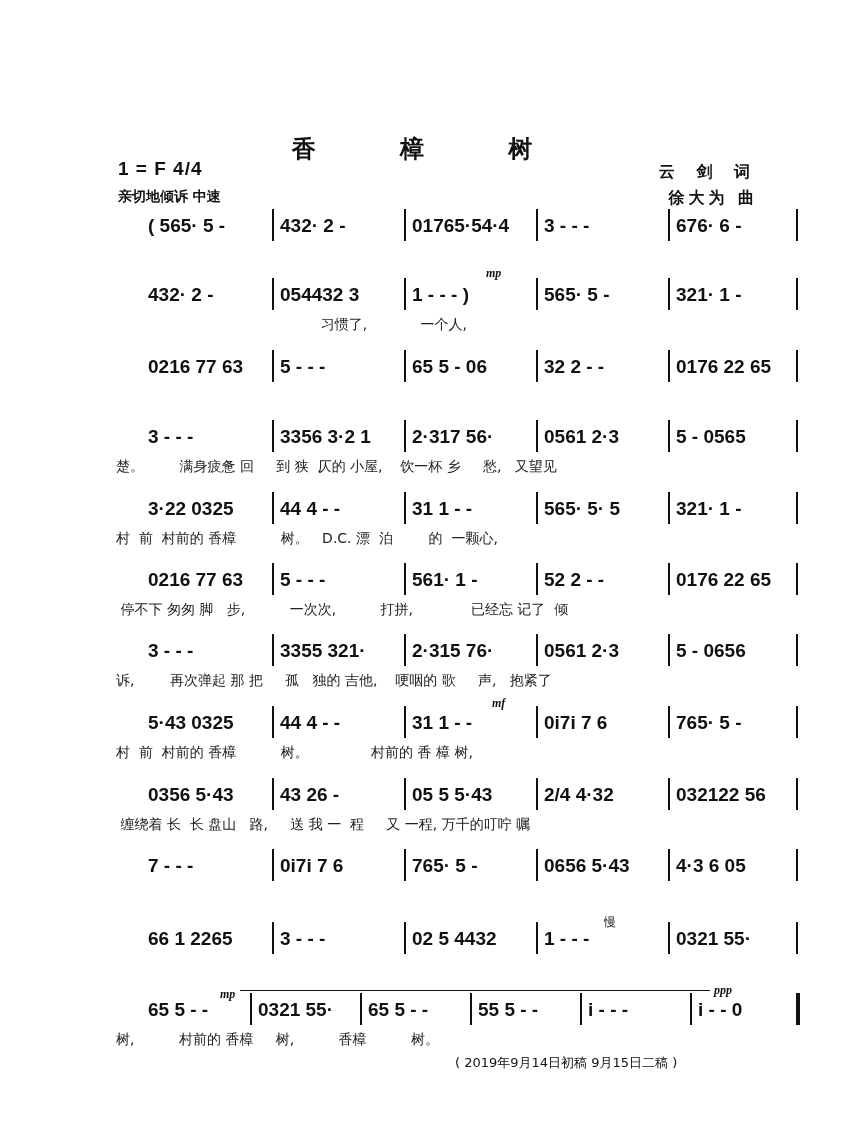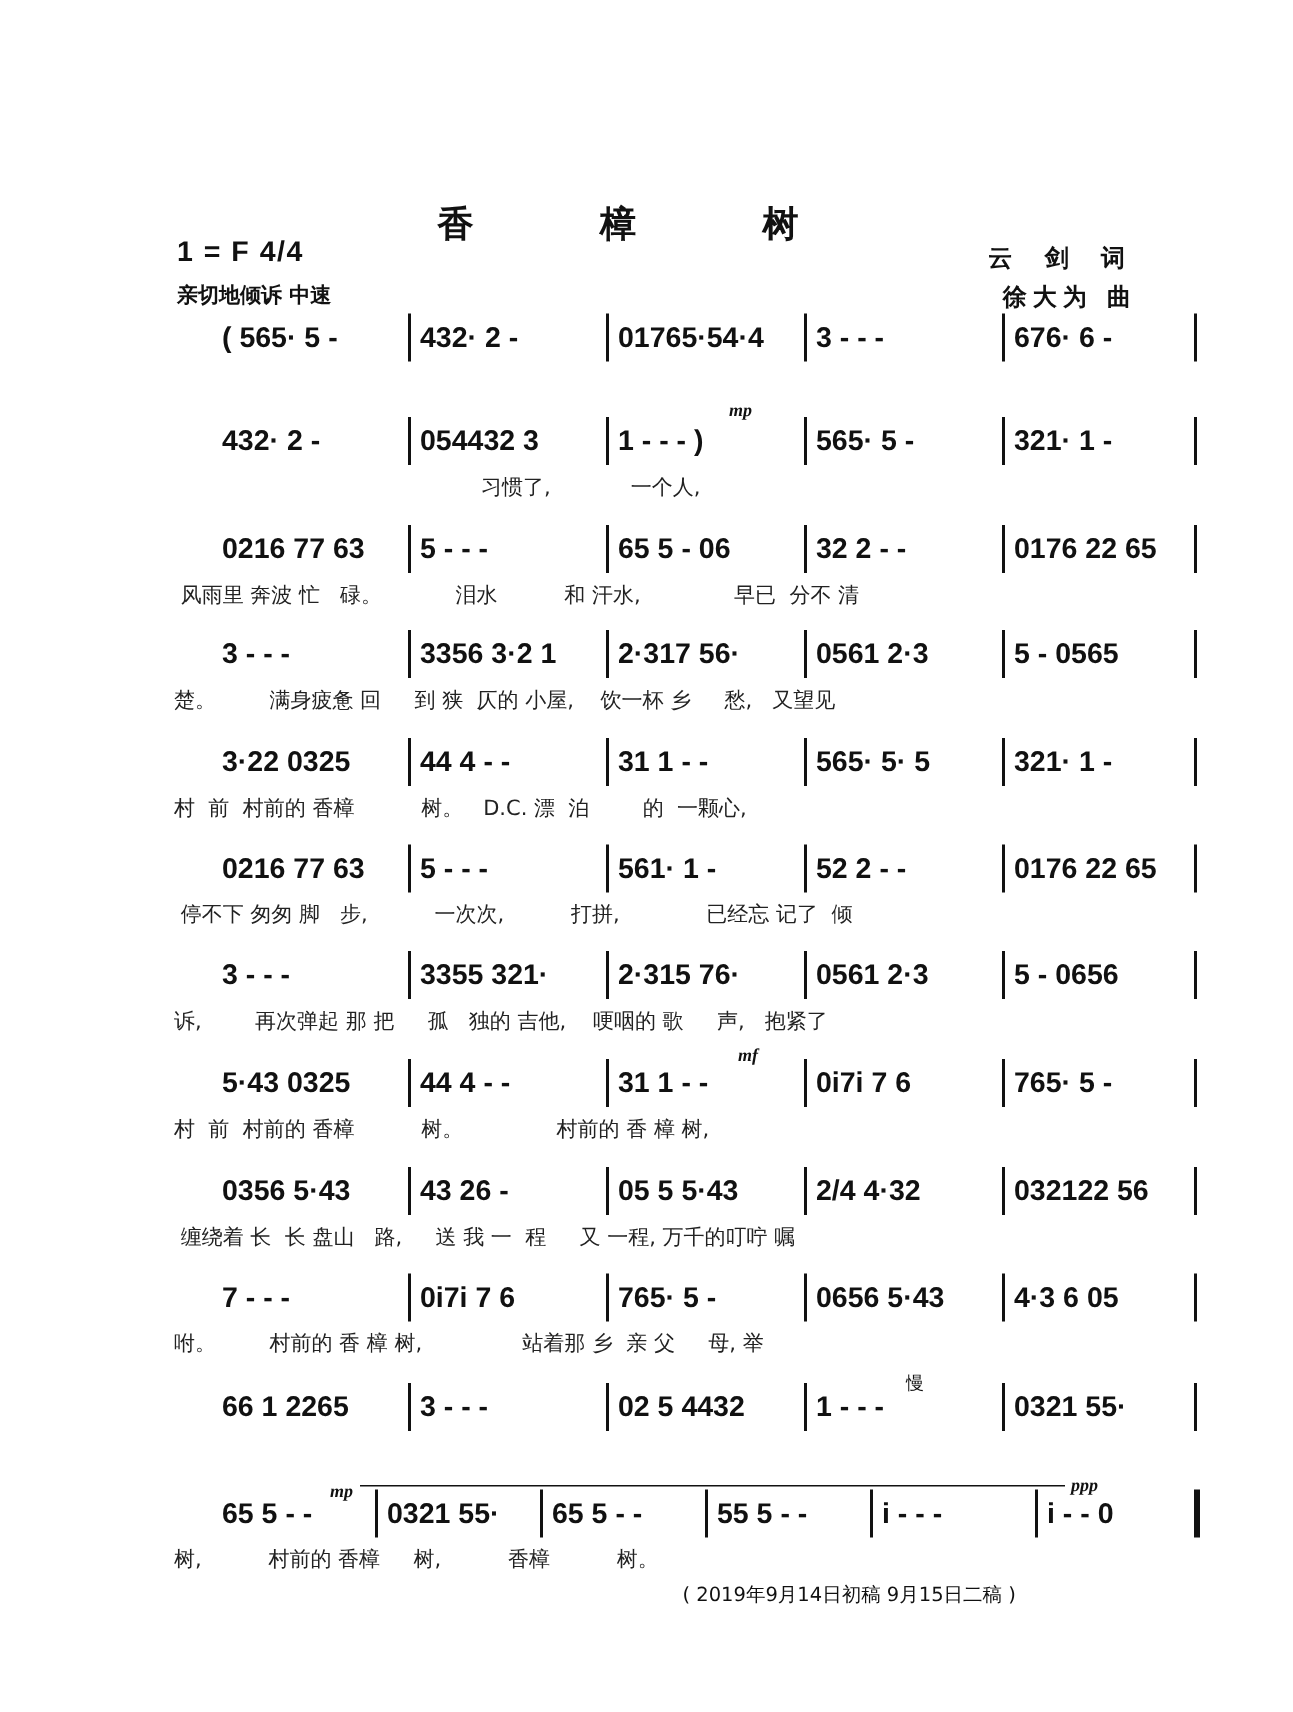--- a/index.html
+++ b/index.html
@@ -33,21 +33,20 @@
       <div class="notes"><span class="note-seg" style="left: 8px;">( 565· 5 -</span><span class="note-seg" style="left: 140px;">432· 2 -</span><div class="bar" style="left: 132px;"></div><span class="note-seg" style="left: 272px;">01765·54·4</span><div class="bar" style="left: 264px;"></div><span class="note-seg" style="left: 404px;">3 - - -</span><div class="bar" style="left: 396px;"></div><span class="note-seg" style="left: 536px;">676· 6 -</span><div class="bar" style="left: 528px;"></div><div class="bar" style="left: 656px;"></div></div>
       <div class="lyrics"></div>
     </div>
     <div class="row" style="top: 282px;">
       <div class="notes"><span class="note-seg" style="left: 8px;">432· 2 -</span><span class="note-seg" style="left: 140px;">054432 3</span><div class="bar" style="left: 132px;"></div><span class="note-seg" style="left: 272px;">1 - - - )</span><div class="bar" style="left: 264px;"></div><span class="note-seg" style="left: 404px;">565· 5 -</span><div class="bar" style="left: 396px;"></div><span class="note-seg" style="left: 536px;">321· 1 -</span><div class="bar" style="left: 528px;"></div><div class="bar" style="left: 656px;"></div></div>
       <div class="lyrics">                                              习惯了,            一个人,</div>
       <span class="mark" style="left: 370px; top: -16px;">mp</span>
     </div>
     <div class="row" style="top: 354px;">
       <div class="notes"><span class="note-seg" style="left: 8px;">0216 77 63</span><span class="note-seg" style="left: 140px;">5 - - -</span><div class="bar" style="left: 132px;"></div><span class="note-seg" style="left: 272px;">65 5 - 06</span><div class="bar" style="left: 264px;"></div><span class="note-seg" style="left: 404px;">32 2 - -</span><div class="bar" style="left: 396px;"></div><span class="note-seg" style="left: 536px;">0176 22 65</span><div class="bar" style="left: 528px;"></div><div class="bar" style="left: 656px;"></div></div>
-      <div class="lyrics"> 风雨里 奔波 忙   碌。           泪水          和 汗水,              早已  分不 清</div>
     </div>
     <div class="row" style="top: 424px;">
       <div class="notes"><span class="note-seg" style="left: 8px;">3 - - -</span><span class="note-seg" style="left: 140px;">3356 3·2 1</span><div class="bar" style="left: 132px;"></div><span class="note-seg" style="left: 272px;">2·317 56·</span><div class="bar" style="left: 264px;"></div><span class="note-seg" style="left: 404px;">0561 2·3</span><div class="bar" style="left: 396px;"></div><span class="note-seg" style="left: 536px;">5 - 0565</span><div class="bar" style="left: 528px;"></div><div class="bar" style="left: 656px;"></div></div>
       <div class="lyrics">楚。        满身疲惫 回     到 狭  仄的 小屋,    饮一杯 乡     愁,   又望见</div>
     </div>
     <div class="row" style="top: 496px;">
       <div class="notes"><span class="note-seg" style="left: 8px;">3·22 0325</span><span class="note-seg" style="left: 140px;">44 4 - -</span><div class="bar" style="left: 132px;"></div><span class="note-seg" style="left: 272px;">31 1 - -</span><div class="bar" style="left: 264px;"></div><span class="note-seg" style="left: 404px;">565· 5· 5</span><div class="bar" style="left: 396px;"></div><span class="note-seg" style="left: 536px;">321· 1 -</span><div class="bar" style="left: 528px;"></div><div class="bar" style="left: 656px;"></div></div>
       <div class="lyrics">村  前  村前的 香樟          树。   D.C. 漂  泊        的  一颗心,</div>
     </div>
     <div class="row" style="top: 567px;">
@@ -62,21 +61,20 @@
       <div class="notes"><span class="note-seg" style="left: 8px;">5·43 0325</span><span class="note-seg" style="left: 140px;">44 4 - -</span><div class="bar" style="left: 132px;"></div><span class="note-seg" style="left: 272px;">31 1 - -</span><div class="bar" style="left: 264px;"></div><span class="note-seg" style="left: 404px;">0i7i 7 6</span><div class="bar" style="left: 396px;"></div><span class="note-seg" style="left: 536px;">765· 5 -</span><div class="bar" style="left: 528px;"></div><div class="bar" style="left: 656px;"></div></div>
       <div class="lyrics">村  前  村前的 香樟          树。              村前的 香 樟 树,</div>
       <span class="mark" style="left: 376px; top: -14px;">mf</span>
     </div>
     <div class="row" style="top: 782px;">
       <div class="notes"><span class="note-seg" style="left: 8px;">0356 5·43</span><span class="note-seg" style="left: 140px;">43 26 -</span><div class="bar" style="left: 132px;"></div><span class="note-seg" style="left: 272px;">05 5 5·43</span><div class="bar" style="left: 264px;"></div><span class="note-seg" style="left: 404px;">2/4 4·32</span><div class="bar" style="left: 396px;"></div><span class="note-seg" style="left: 536px;">032122 56</span><div class="bar" style="left: 528px;"></div><div class="bar" style="left: 656px;"></div></div>
       <div class="lyrics"> 缠绕着 长  长 盘山   路,     送 我 一  程     又 一程, 万千的叮咛 嘱</div>
     </div>
     <div class="row" style="top: 853px;">
       <div class="notes"><span class="note-seg" style="left: 8px;">7 - - -</span><span class="note-seg" style="left: 140px;">0i7i 7 6</span><div class="bar" style="left: 132px;"></div><span class="note-seg" style="left: 272px;">765· 5 -</span><div class="bar" style="left: 264px;"></div><span class="note-seg" style="left: 404px;">0656 5·43</span><div class="bar" style="left: 396px;"></div><span class="note-seg" style="left: 536px;">4·3 6 05</span><div class="bar" style="left: 528px;"></div><div class="bar" style="left: 656px;"></div></div>
-      <div class="lyrics">咐。        村前的 香 樟 树,               站着那 乡  亲 父     母, 举</div>
     </div>
     <div class="row" style="top: 926px;">
       <div class="notes"><span class="note-seg" style="left: 8px;">66 1 2265</span><span class="note-seg" style="left: 140px;">3 - - -</span><div class="bar" style="left: 132px;"></div><span class="note-seg" style="left: 272px;">02 5 4432</span><div class="bar" style="left: 264px;"></div><span class="note-seg" style="left: 404px;">1 - - -</span><div class="bar" style="left: 396px;"></div><span class="note-seg" style="left: 536px;">0321 55·</span><div class="bar" style="left: 528px;"></div><div class="bar" style="left: 656px;"></div></div>
       <span class="mark" style="left: 488px; top: -12px; font-style: normal; font-weight: normal;">慢</span>
     </div>
     <div class="row" style="top: 997px;">
       <div class="notes"><span class="note-seg" style="left: 8px;">65 5 - -</span><span class="note-seg" style="left: 118px;">0321 55·</span><div class="bar" style="left: 110px;"></div><span class="note-seg" style="left: 228px;">65 5 - -</span><div class="bar" style="left: 220px;"></div><span class="note-seg" style="left: 338px;">55 5 - -</span><div class="bar" style="left: 330px;"></div><span class="note-seg" style="left: 448px;">i - - -</span><div class="bar" style="left: 440px;"></div><span class="note-seg" style="left: 558px;">i - - 0</span><div class="bar" style="left: 550px;"></div><div class="endbar" style="left: 656px;"></div></div>
       <div class="lyrics">树,          村前的 香樟     树,          香樟          树。</div>
       <span class="mark" style="left: 104px; top: -10px;">mp</span>
       <span class="mark" style="left: 598px; top: -14px;">ppp</span>

